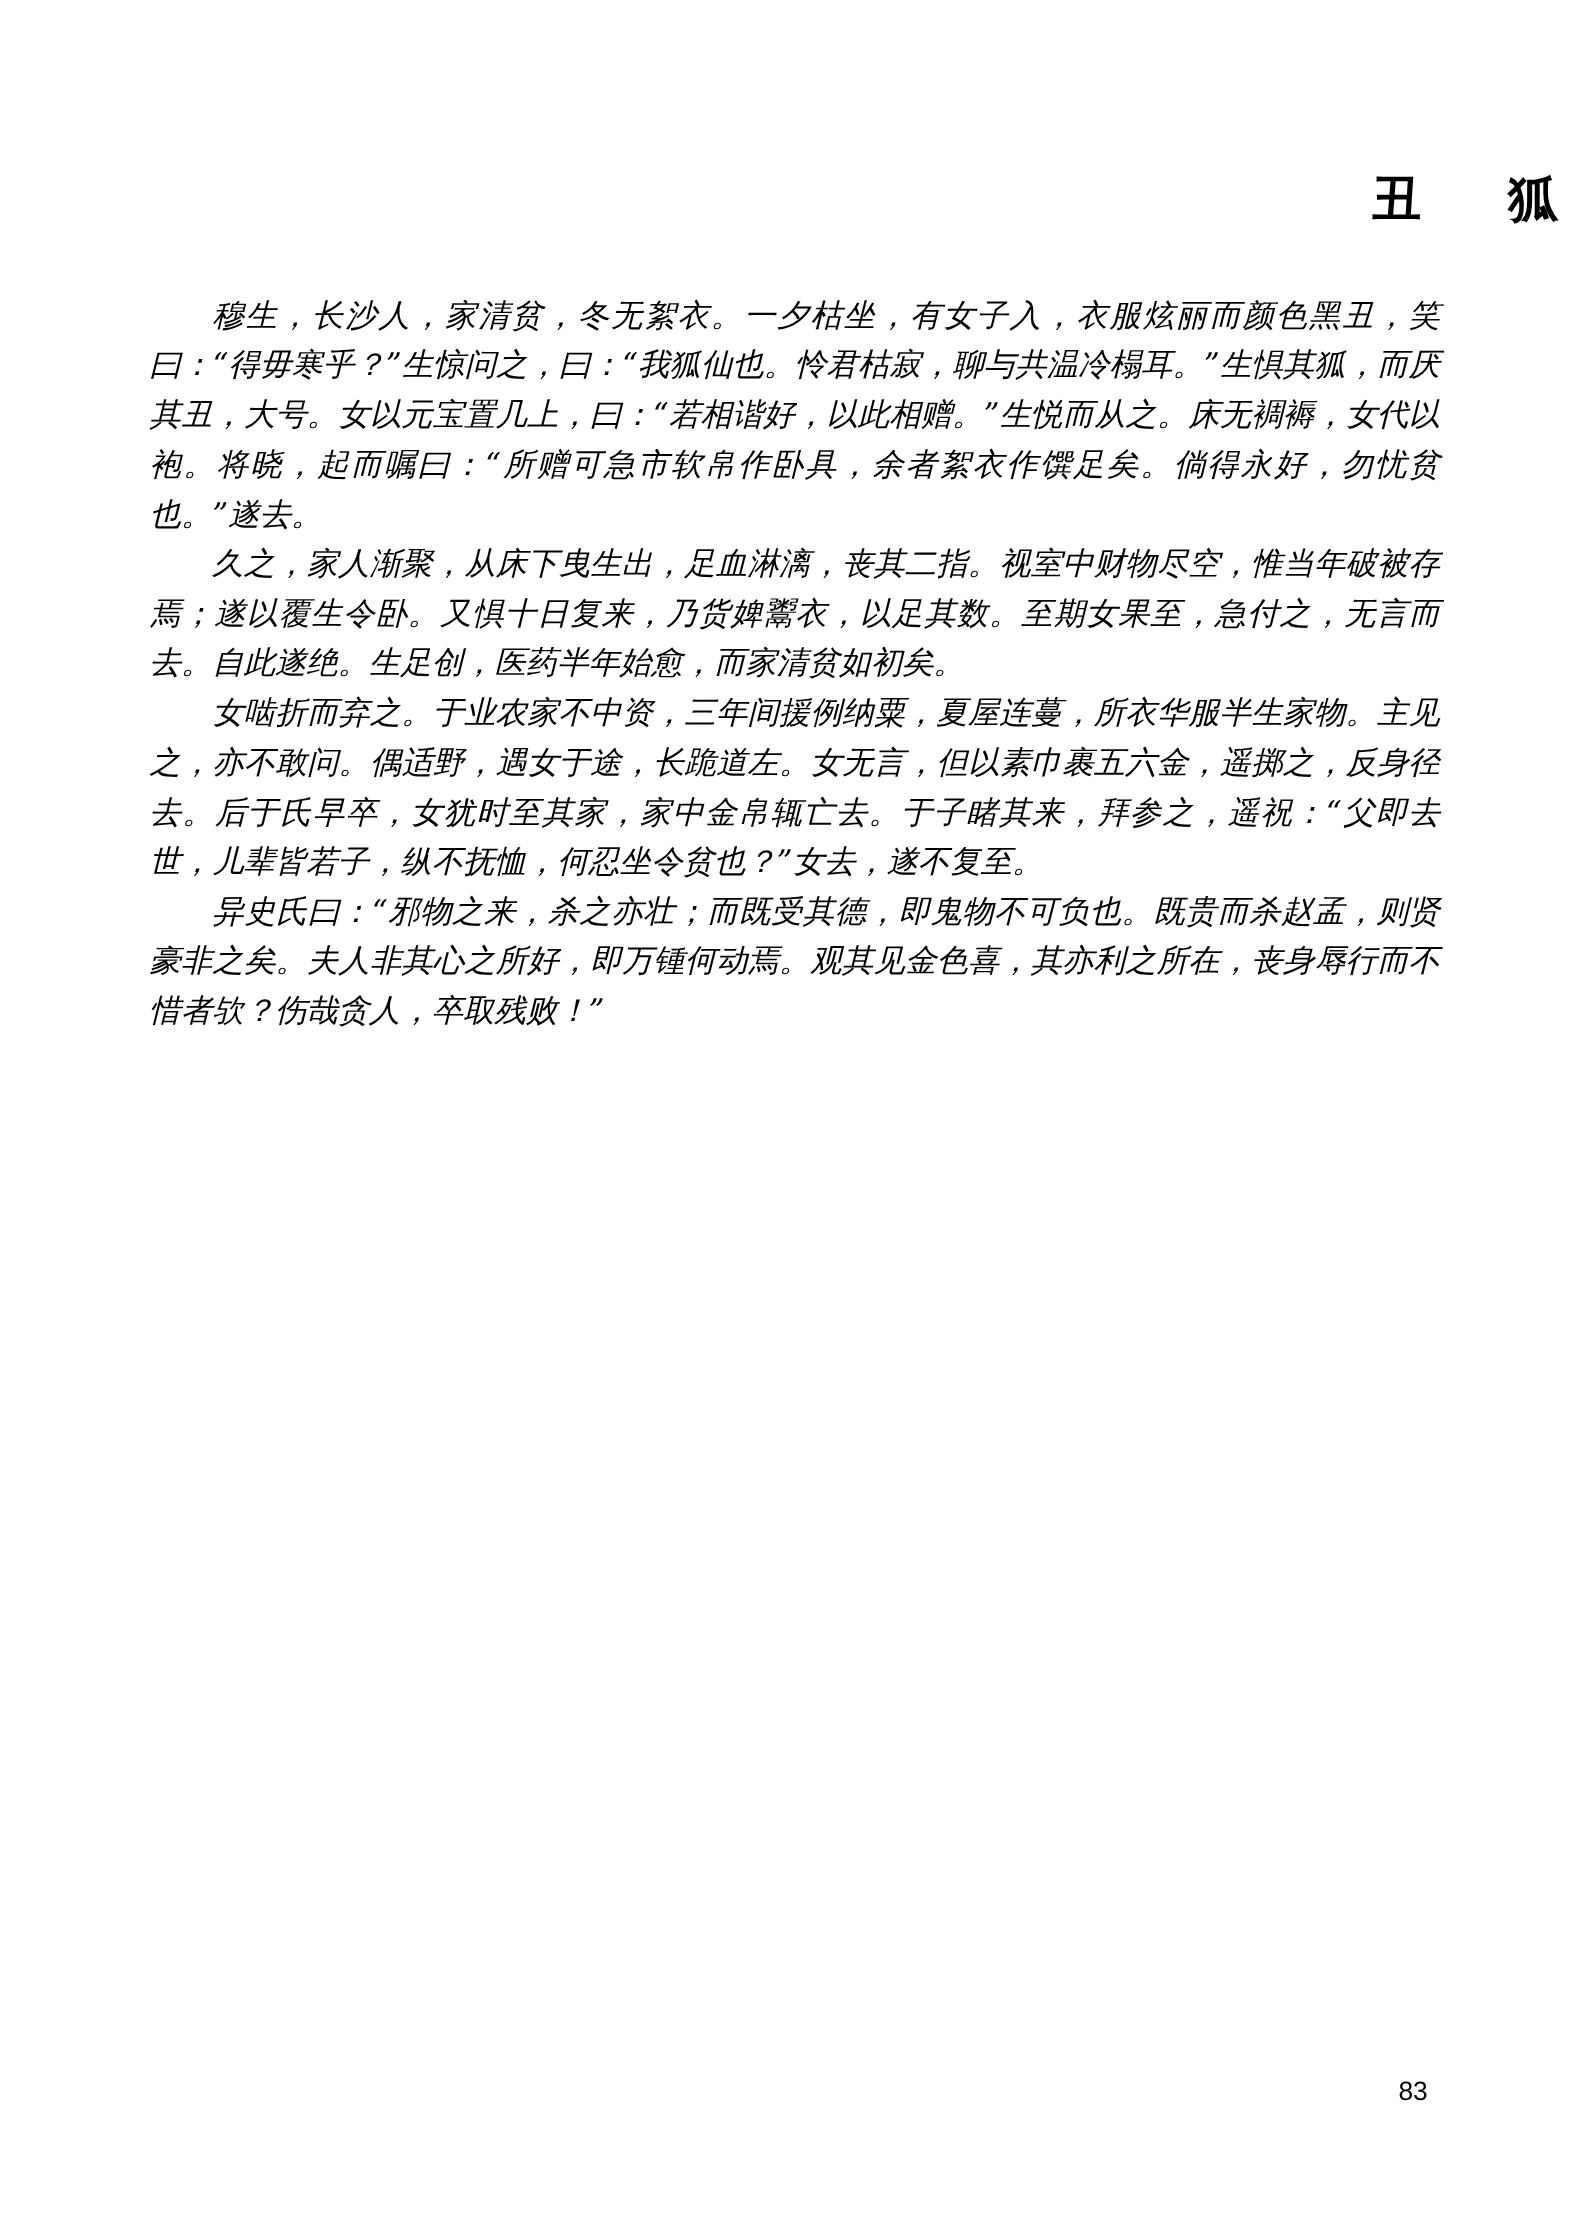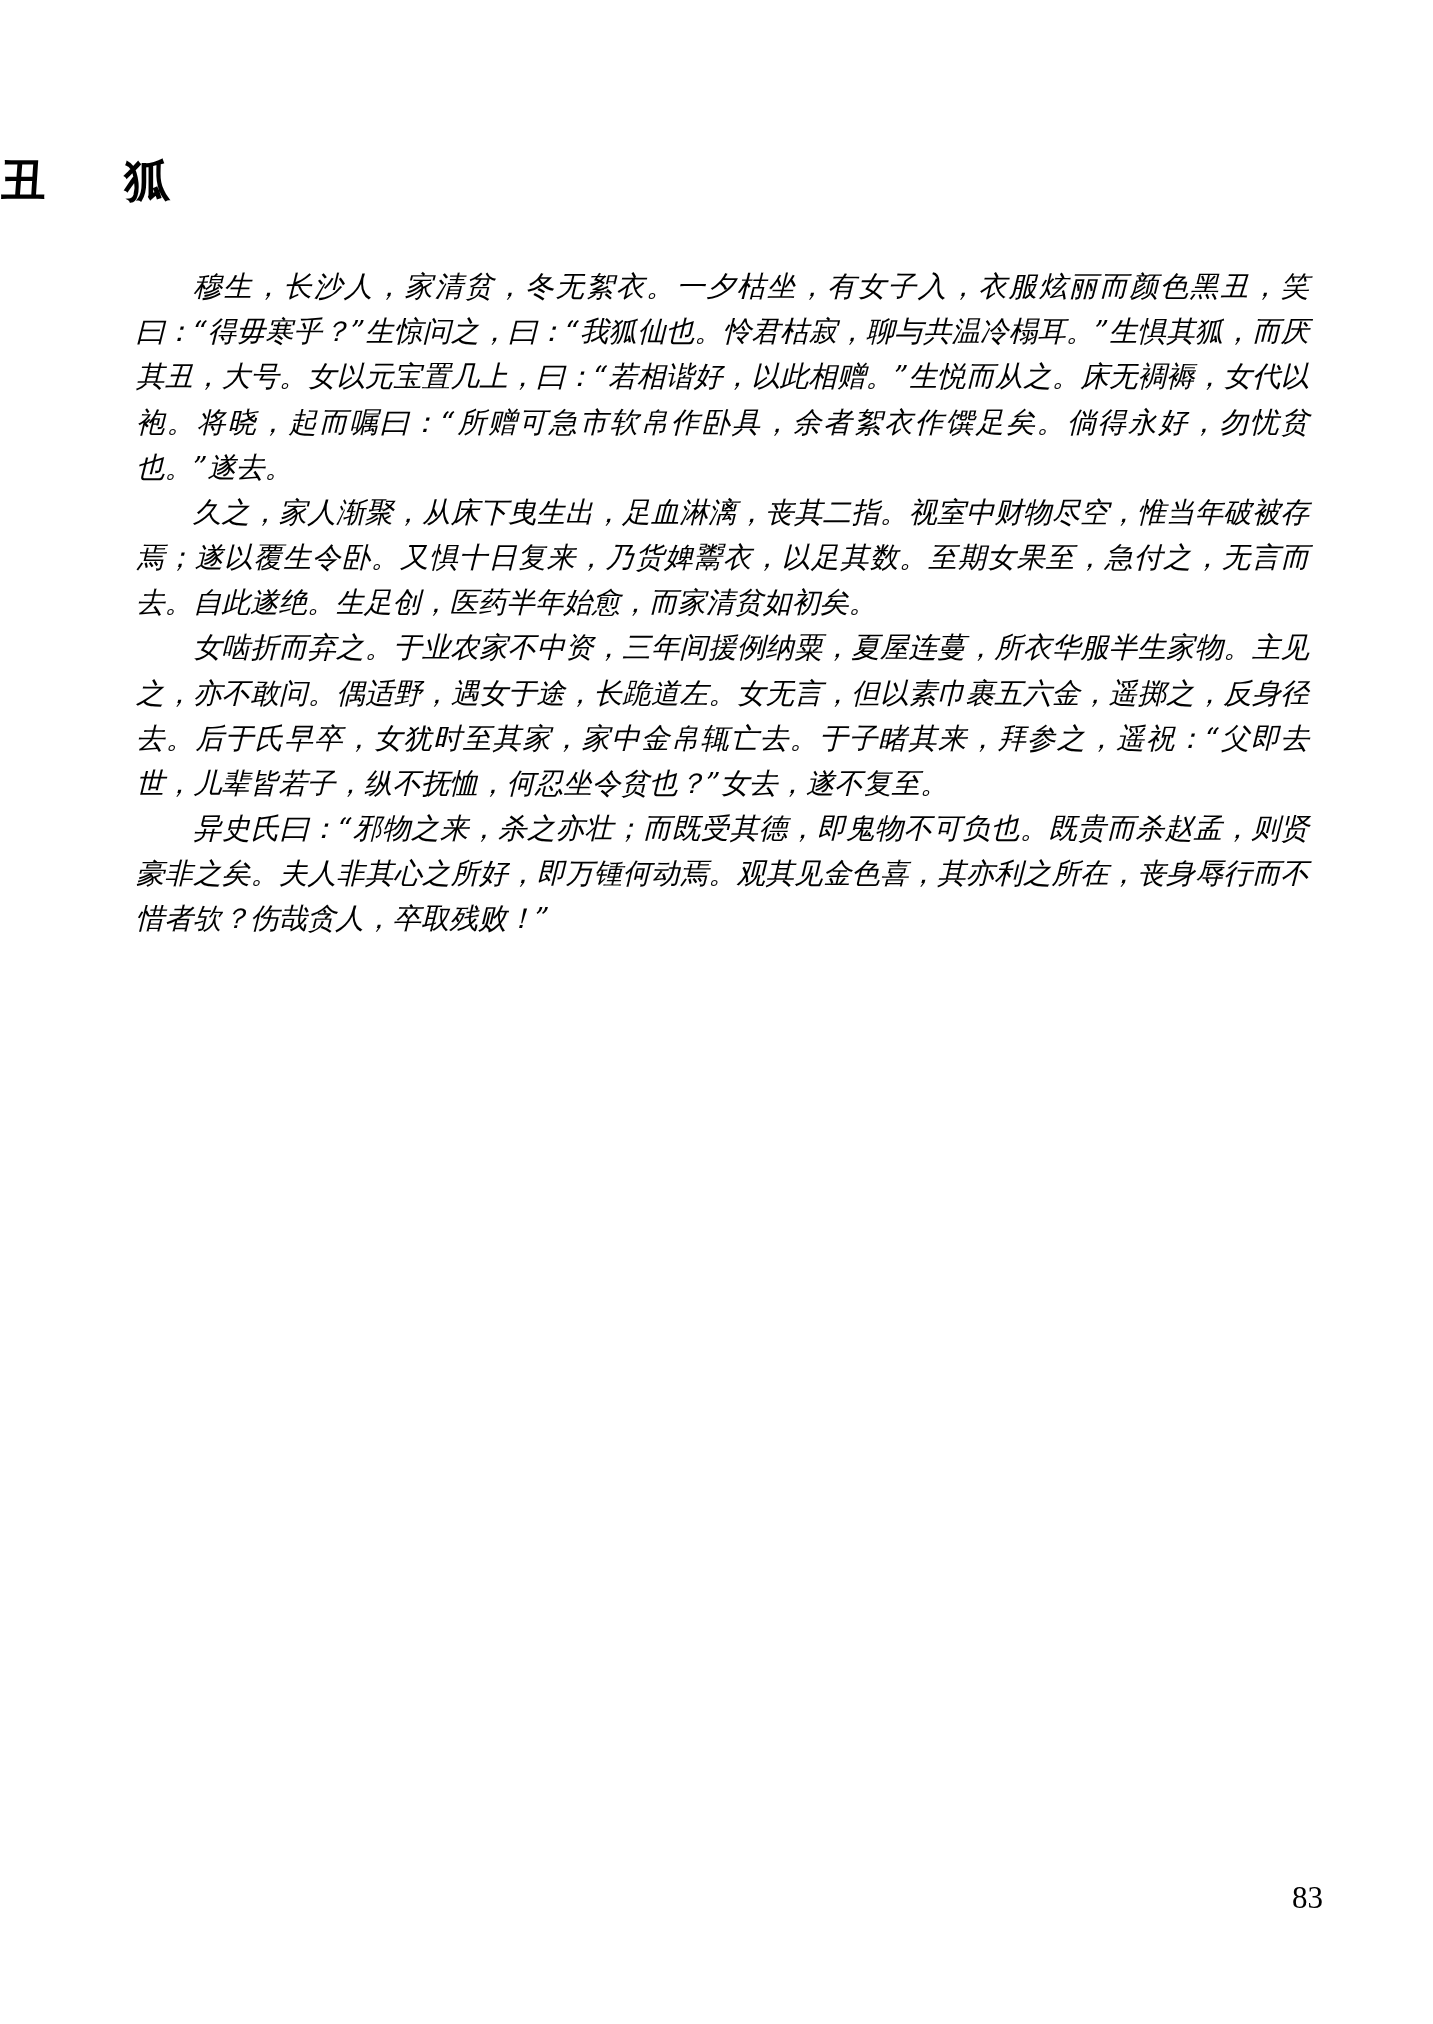--- a/index.html
+++ b/index.html
@@ -16,21 +16,21 @@
     overflow: hidden;
   }
   .page {
     position: relative;
     width: 1433px;
     height: 2024px;
     box-sizing: border-box;
     padding: 0;
   }
   .page-title {
-    text-align: left;
+    text-align: right;
     font-size: 46px;
     font-weight: 700;
     letter-spacing: 0.35em;
     margin: 0;
     padding-top: 150px;
     font-family: "DejaVu Serif", "Liberation Serif", serif;
   }
   .body-text {
     margin: 0;
     padding: 0 124px 0 136px;
@@ -42,24 +42,24 @@
     line-height: 1.585;
     text-align: justify;
     text-justify: inter-ideograph;
     text-indent: 2em;
     word-break: break-all;
     font-family: "DejaVu Serif", "Liberation Serif", serif;
     font-style: italic;
   }
   .page-number {
     position: absolute;
-    right: 110px;
+    right: 135px;
     bottom: 108px;
-    font-size: 31px;
-    font-family: Liberation Serif, serif;
+    font-size: 24px;
+    font-family: Liberation Sans, sans-serif;
   }
 </style>
 </head>
 <body>
 
 <div class="page">
 
   <h1 class="page-title">丑　狐</h1>
 
   <div class="body-text">

